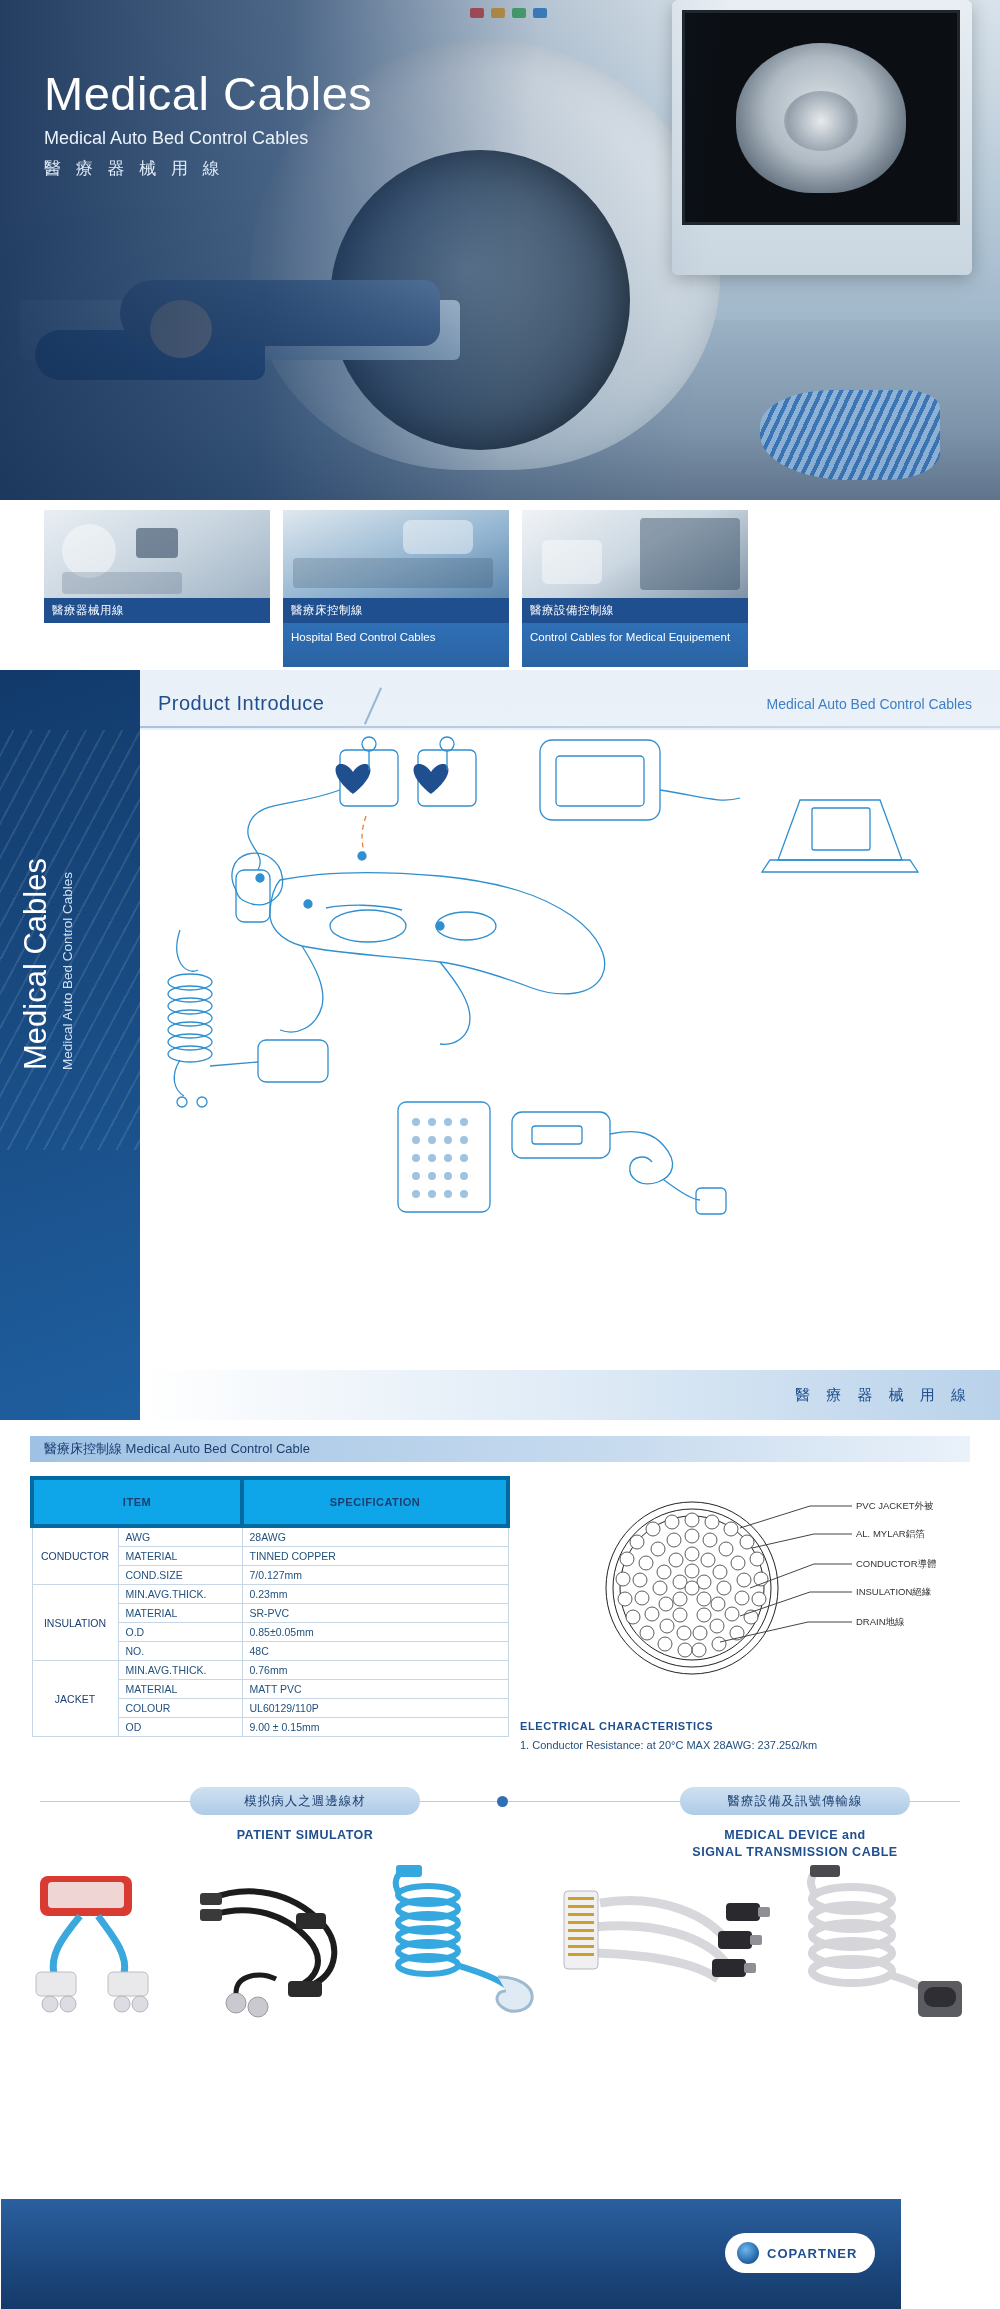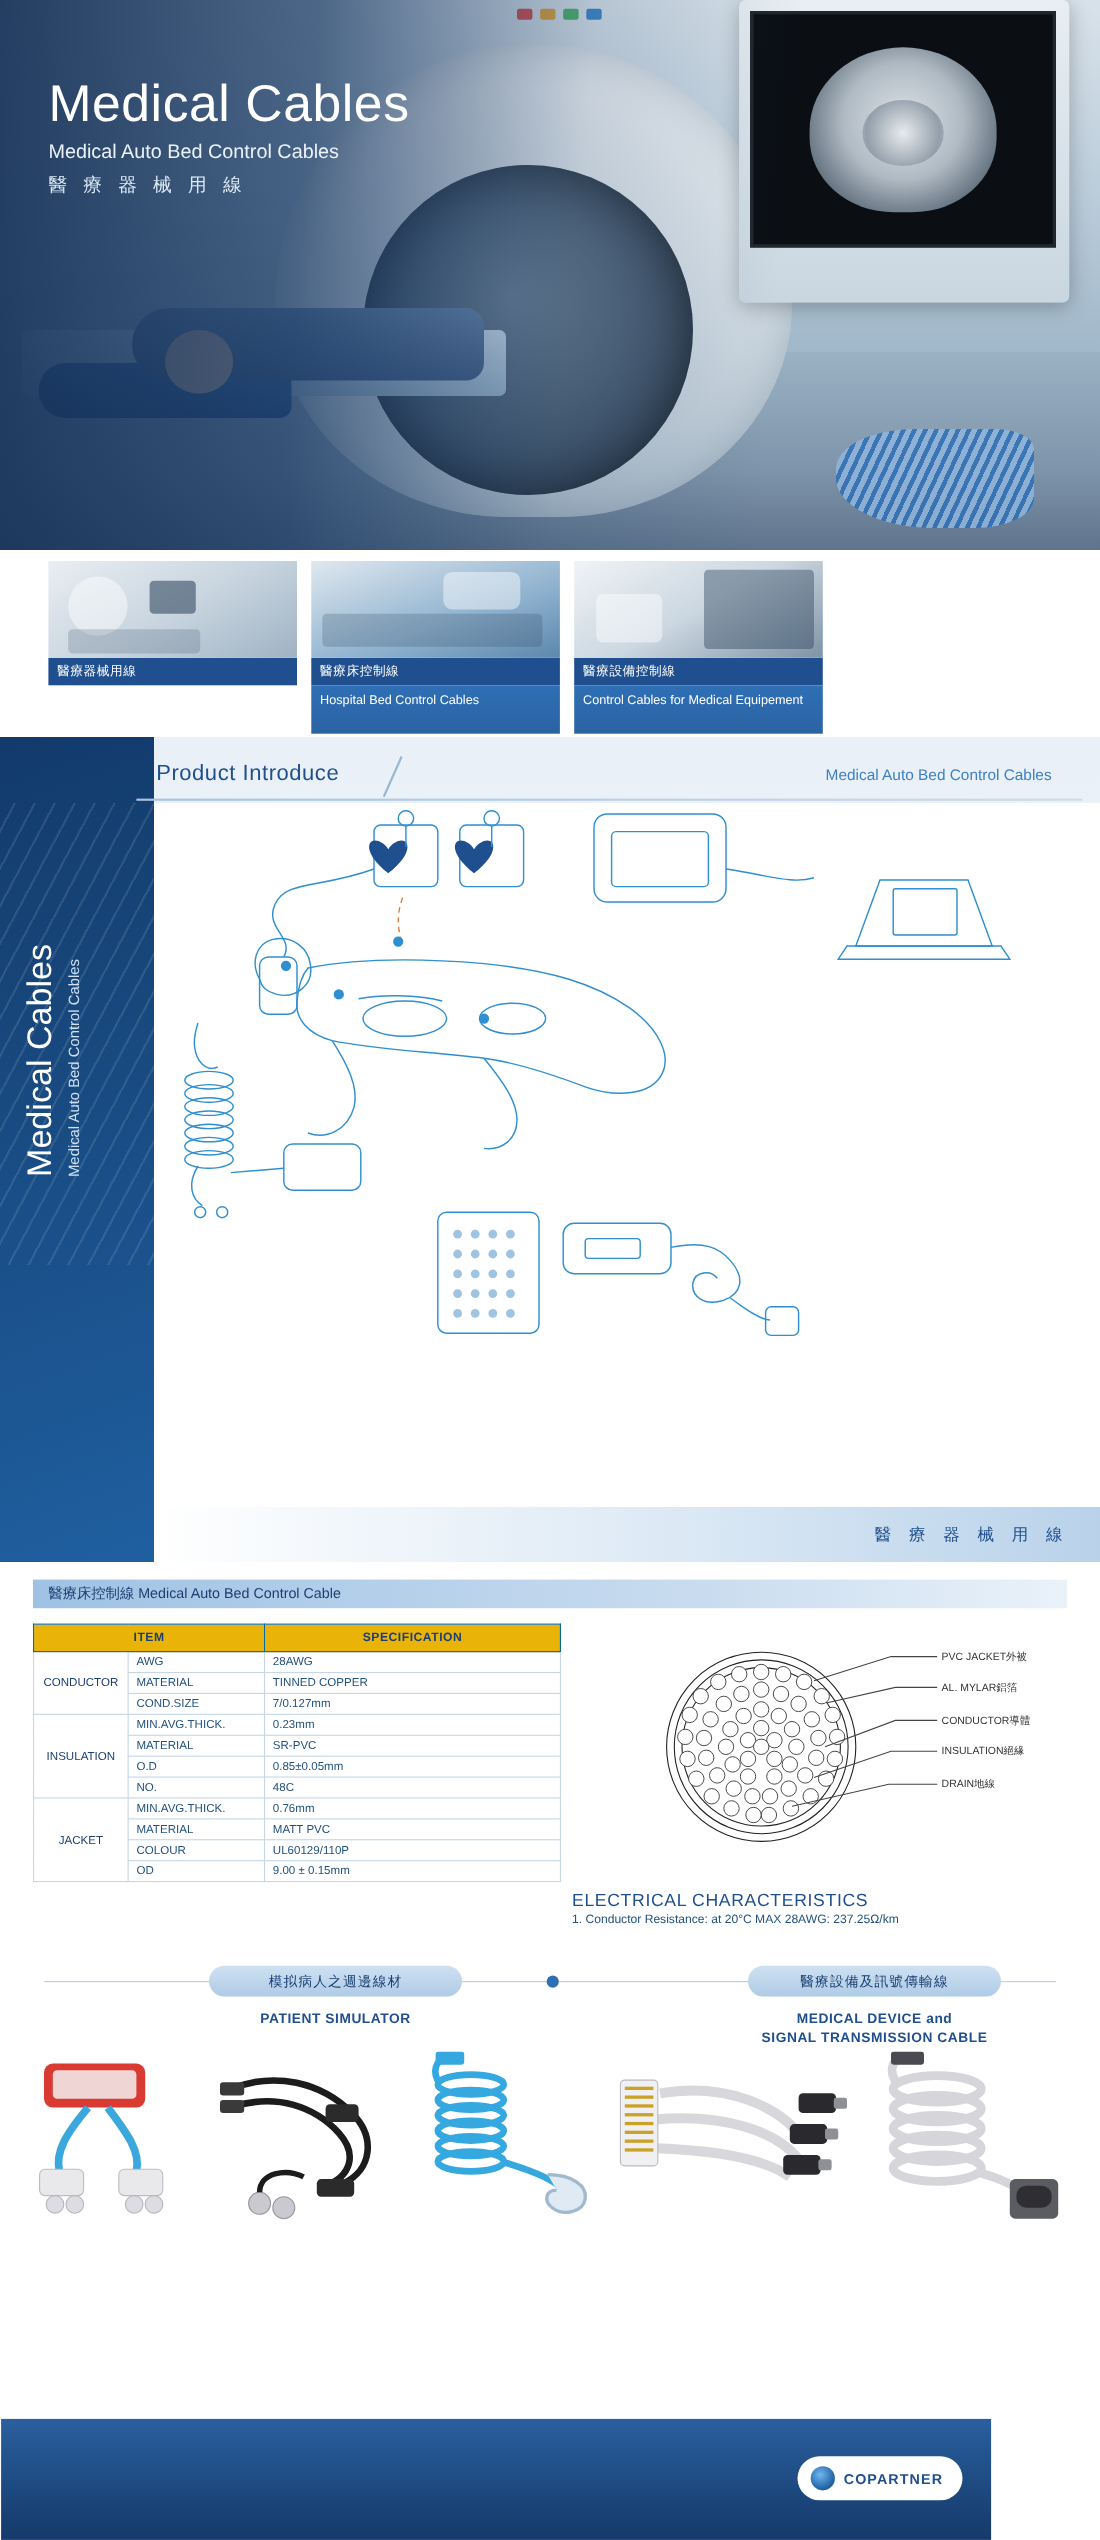--- a/index.html
+++ b/index.html
@@ -163,21 +163,21 @@
     position:absolute; left: 18px; top: 400px;
     transform: rotate(-90deg); transform-origin: left top;
     color:#ffffff; font-size: 31px; white-space:nowrap; font-weight:400;
   }
   .vert-sub {
     position:absolute; left: 60px; top: 400px;
     transform: rotate(-90deg); transform-origin: left top;
     color:#cfe0f2; font-size: 13.5px; white-space:nowrap;
   }
   .intro-head {
-    position:absolute; left: 124px; top: 12px; width: 860px; height: 50px;
+    position:absolute; left: 140px; top: 12px; width: 860px; height: 50px;
   }
   .intro-head .ph {
     position:absolute; left: 18px; top: 10px; font-size: 20px; color:#1f4f8f; letter-spacing:.5px;
   }
   .intro-head .slash {
     position:absolute; left: 232px; top: 4px; width: 2px; height: 40px;
     background:#9ab6d4; transform: rotate(24deg);
   }
   .intro-head .pr {
     position:absolute; right: 28px; top: 14px; font-size: 14px; color:#3f7fc4;
@@ -203,33 +203,33 @@
   }
   .spec-bar {
     width: 940px; height: 26px;
     background: linear-gradient(90deg,#9fc2e4 0%, #c9dcef 65%, #eaf2fa 100%);
     color:#1b3f73; font-size: 13px; display:flex; align-items:center; padding-left: 14px;
   }
   table.spec-table {
     margin-top: 14px; border-collapse: collapse; width: 480px; font-size: 10.5px;
   }
   table.spec-table th {
-    background:#eab308; color:#1b3f73; font-size: 11px; font-weight:700;
-    border:1px solid #0369a1; padding: 6px 4px; letter-spacing:.5px;
+    background:#0ea5e9; color:#1b3f73; font-size: 11px; font-weight:700;
+    border:4px solid #0369a1; padding: 16px 4px; letter-spacing:.5px;
   }
   table.spec-table td {
     border:1px solid #c6d6e5; padding: 3px 7px; color:#23527f; height: 19px;
   }
   table.spec-table td.grp {
     text-align:center; font-weight:400; color:#1b3f73; background:#ffffff;
   }
   .cable-art { position:absolute; left: 600px; top: 56px; width: 370px; height: 230px; }
   .elec-title {
     position:absolute; left: 520px; top: 300px; color:#1f4f8f;
-    font-size: 16px; font-weight:400; letter-spacing:.6px;
+    font-size: 11px; font-weight:700; letter-spacing:.6px;
   }
   .elec-line {
     position:absolute; left: 520px; top: 319px; color:#23527f; font-size: 11px;
   }
 
   
   .gallery { position:relative; width:1000px; height: 400px; background:#ffffff; }
   .gal-rule {
     position:absolute; top: 36px; left: 40px; width: 920px; height: 1px; background:#b9cee3;
   }

